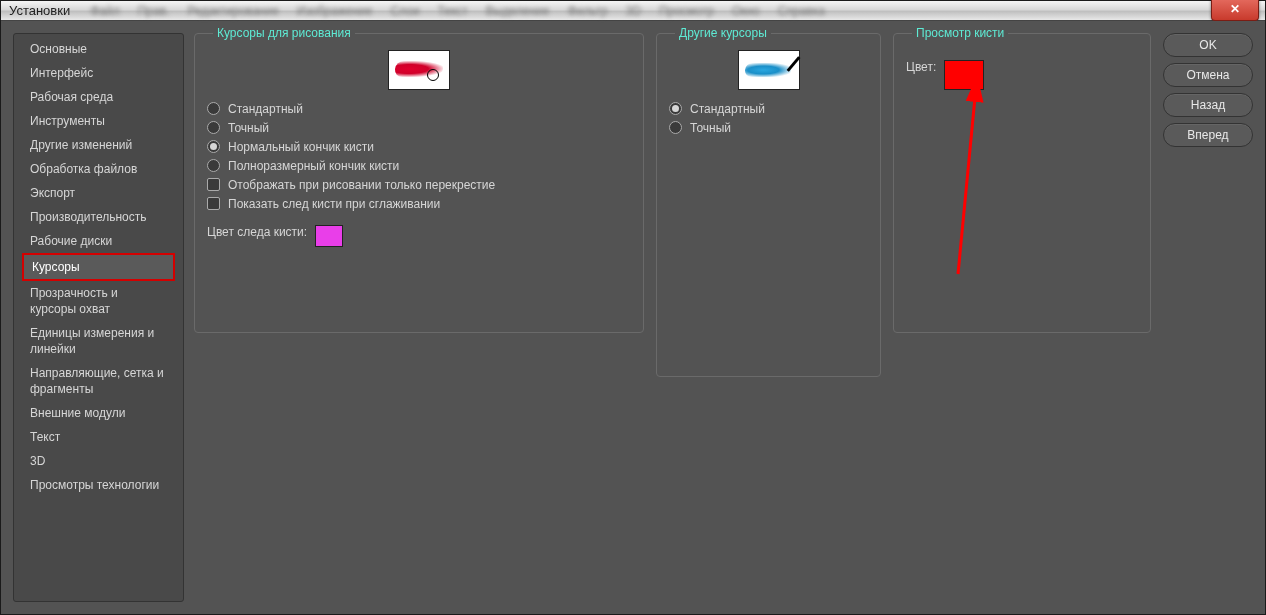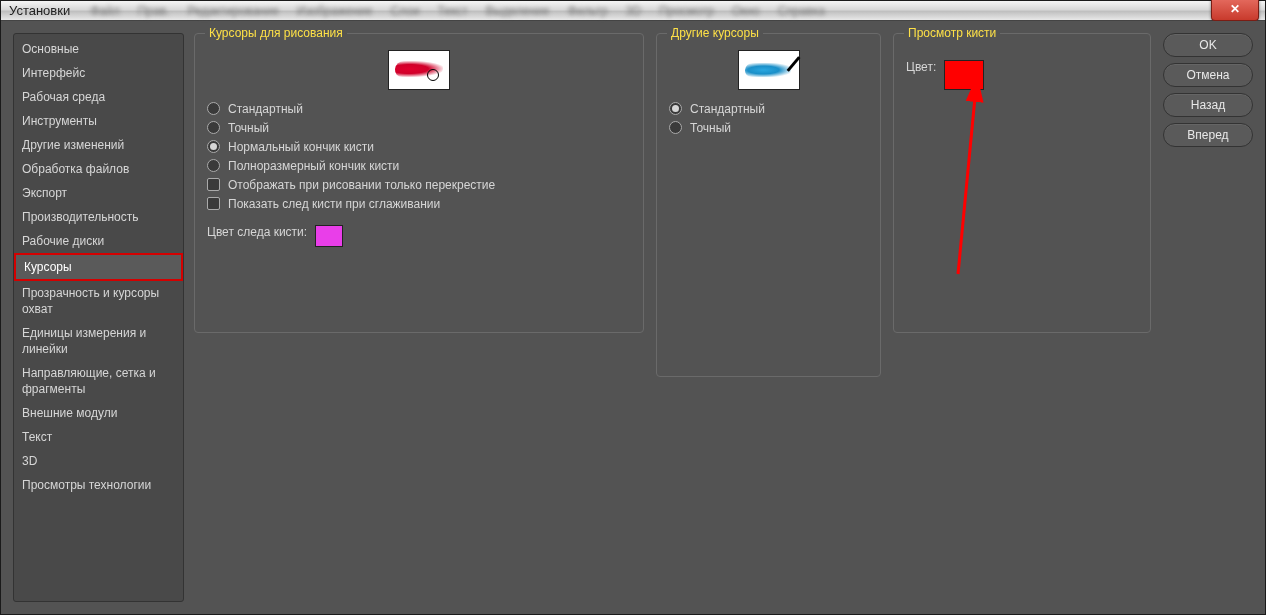--- a/index.html
+++ b/index.html
@@ -40,21 +40,21 @@
   }
   .body {
     flex:1; display:flex; padding:12px; gap:10px;
     background:#535353;
   }
   .sidebar {
     width: 196px;
     background:#494949;
     border:1px solid #333;
     border-radius:3px;
-    padding:3px 0;
+    padding:3px 8px;
   }
   .sidebar .item {
     padding:4px 8px;
     color:#d6d6d6;
     cursor:default;
     line-height:16px;
   }
   .sidebar .item.selected {
     border:2px solid #d40000;
     background:#5a5a5a;
@@ -64,23 +64,23 @@
     flex:1; display:flex; gap:12px;
   }
   .fieldset {
     border:1px solid #6a6a6a;
     border-radius:4px;
     padding:10px 12px 14px 12px;
     background:transparent;
     position:relative;
   }
   .fieldset .legend {
-    position:absolute; top:-8px; left:10px;
+    position:absolute; top:-8px; left:18px;
     background:#535353; padding:0 4px;
-    color:#fde047; font-size:12px;
+    color:#5eead4; font-size:12px;
   }
   .panel-1 { width: 450px; height: 300px;}
   .panel-2 { width: 225px; height: 344px;}
   .panel-3 { width: 258px; height: 300px;}
   .preview-box {
     width: 62px; height: 40px; background:#fff;
     border:1px solid #222; margin: 6px auto 12px auto;
     display:flex; align-items:center; justify-content:center;
     position:relative;
   }

